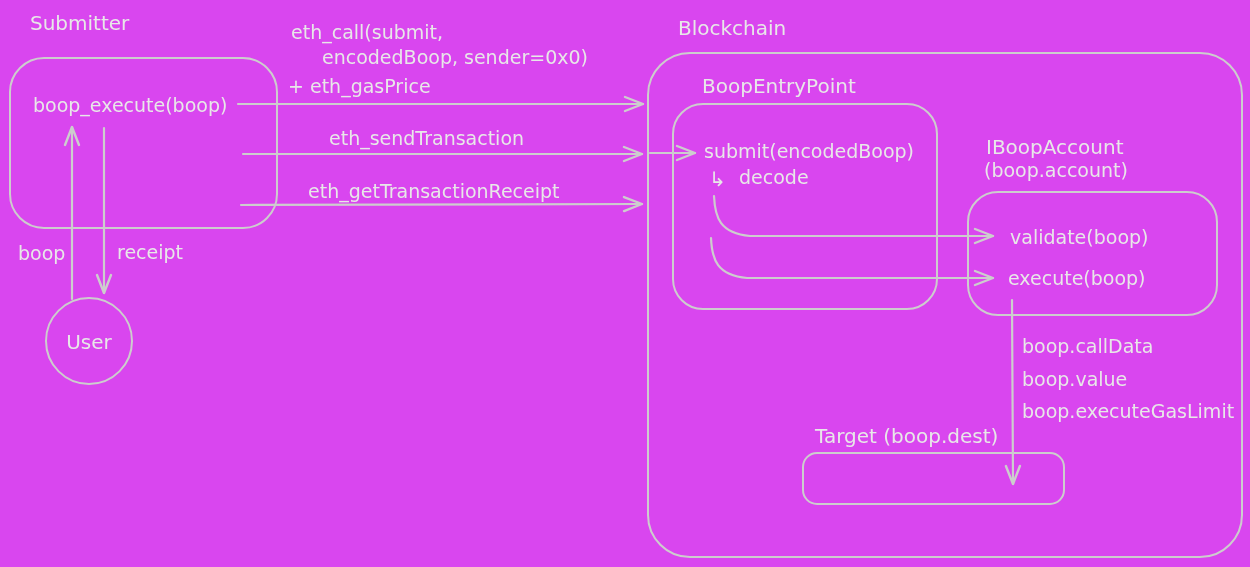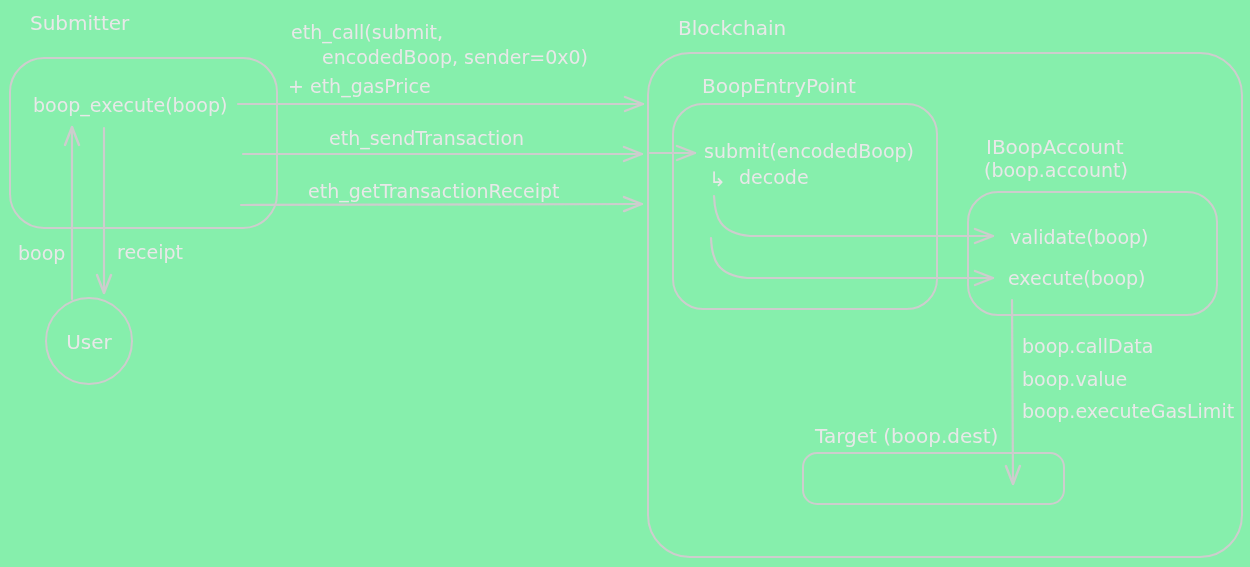--- a/index.html
+++ b/index.html
@@ -4,21 +4,21 @@
 <style>
   html, body {
     margin: 0;
     padding: 0;
     background: #121212;
   }
   .stage {
     position: relative;
     width: 1250px;
     height: 567px;
-    background: #86efac;
+    background: #d946ef;
     overflow: hidden;
     font-family: "DejaVu Sans", sans-serif;
   }
   svg text {
     font-family: "DejaVu Sans", sans-serif;
     fill: #e8e8e8;
   }
   .t19 { font-size: 19px; }
   .t20 { font-size: 20px; }
   .shape {

